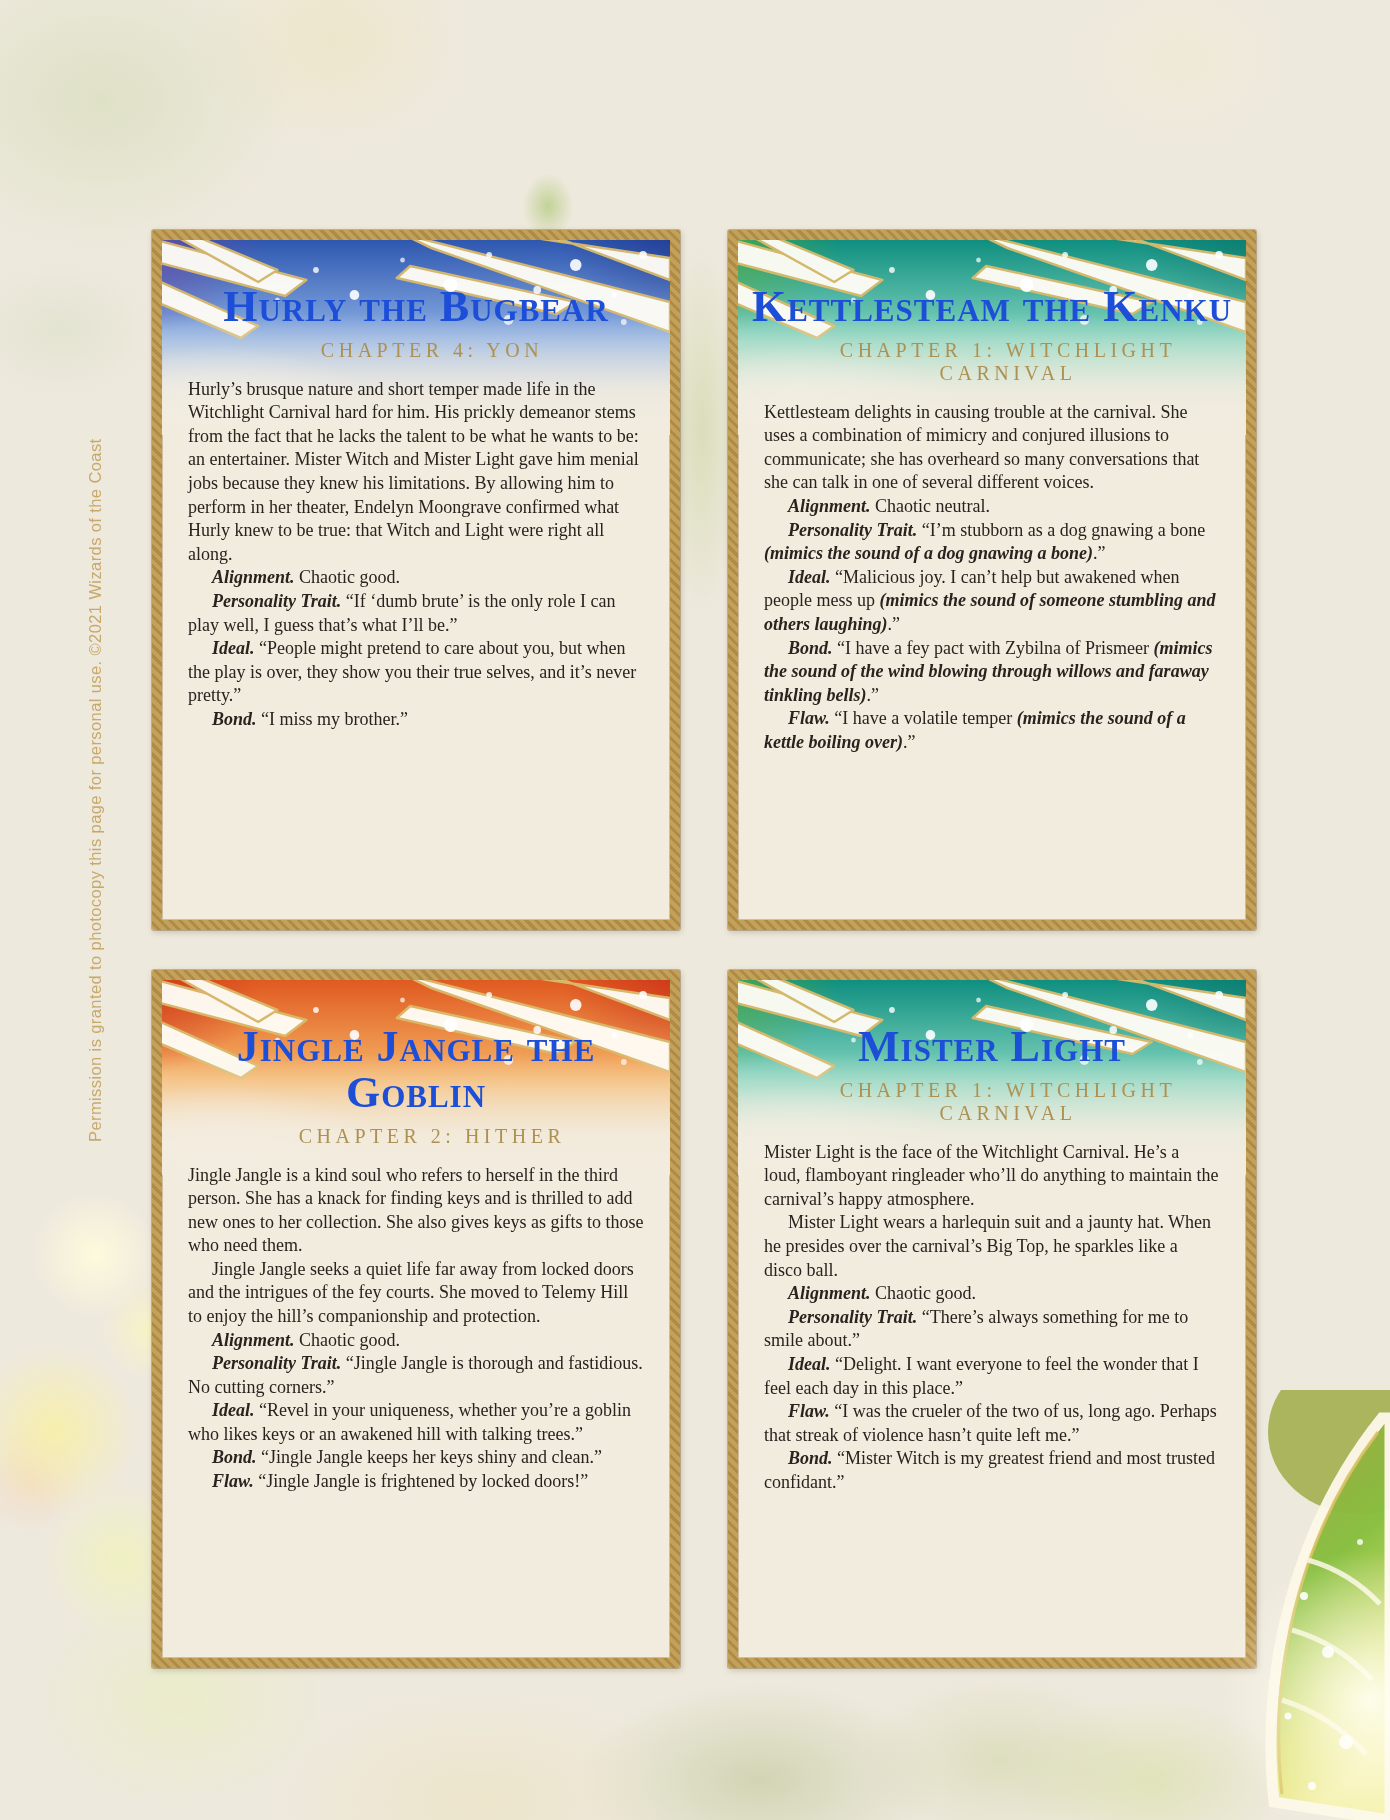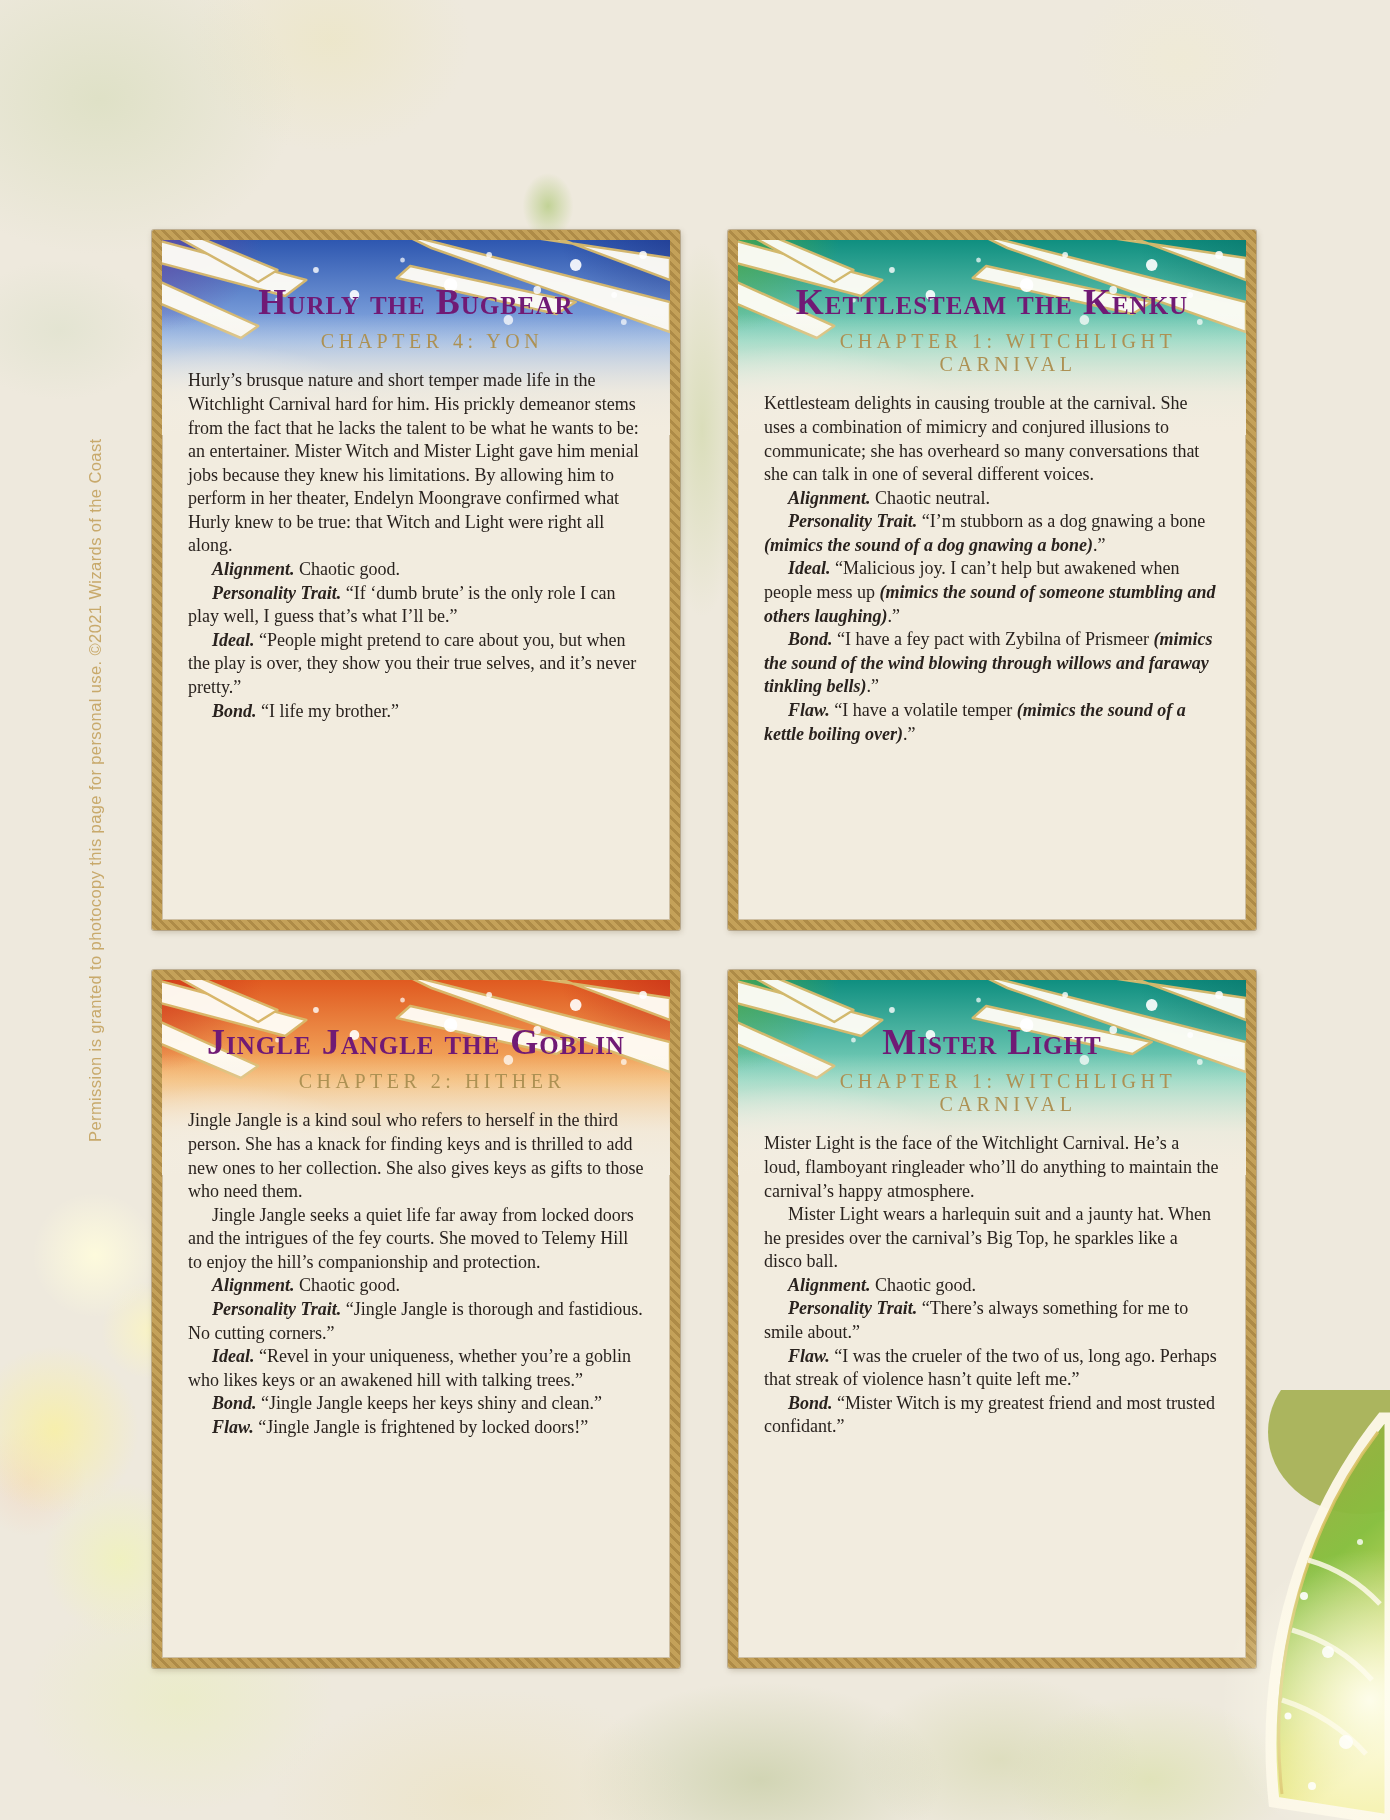--- a/index.html
+++ b/index.html
@@ -64,21 +64,21 @@
       linear-gradient(180deg, var(--sky1) 0%, var(--sky2) 52%, rgba(242,236,223,0) 100%);
   }
   .card-art svg { position:absolute; inset:0; width:100%; height:100%; }
   .card-art::after {
     content:""; position:absolute; inset:0;
     background:linear-gradient(180deg, rgba(242,236,223,0) 38%, rgba(242,236,223,.88) 78%, #f2ecdf 100%);
   }
   .card-head { position:relative; z-index:2; text-align:center; padding-top:44px; }
   .card-title {
     margin:0; font-weight:700; font-variant:small-caps;
-    font-size:36px; line-height:1.04; letter-spacing:1px; color:#701a75;
+    font-size:44px; line-height:1.04; letter-spacing:1px; color:#1d4ed8;
   }
   .card-chapter {
     margin-top:9px; font-size:20px; letter-spacing:4.5px; color:#ad9153;padding-left:32px;
   }
   .card-body {
     position:relative; z-index:2; padding:16px 26px 0 26px;
     font-size:18px; line-height:1.31; color:#29221e;
   }
   .card-body p { margin:0; }
   .card-body p.ind { text-indent:24px; }
@@ -125,21 +125,21 @@
       </div>
       <header class="card-head">
         <h2 class="card-title">Hurly the Bugbear</h2>
         <div class="card-chapter">CHAPTER 4: YON</div>
       </header>
       <div class="card-body">
           <p><span>Hurly’s brusque nature and short temper made life in the Witchlight Carnival hard for him. His prickly demeanor stems from the fact that he lacks the talent to be what he wants to be: an entertainer. Mister Witch and Mister Light gave him menial jobs because they knew his limitations. By allowing him to perform in her theater, Endelyn Moongrave confirmed what Hurly knew to be true: that Witch and Light were right all along.</span></p>
           <p class="ind"><span class="label">Alignment. </span><span>Chaotic good.</span></p>
           <p class="ind"><span class="label">Personality Trait. </span><span>“If ‘dumb brute’ is the only role I can play well, I guess that’s what I’ll be.”</span></p>
           <p class="ind"><span class="label">Ideal. </span><span>“People might pretend to care about you, but when the play is over, they show you their true selves, and it’s never pretty.”</span></p>
-          <p class="ind"><span class="label">Bond. </span><span>“I life my brother.”</span></p>
+          <p class="ind"><span class="label">Bond. </span><span>“I miss my brother.”</span></p>
         </div>
     </div>
   </section>
     <section class="card" style="--sky1: #0f8f80; --sky2: #86d6c0; --tintL: rgba(96,176,60,0.8); --tintR: rgba(8,115,105,0.7);">
     <div class="card-inner">
       <div class="card-art">
         <svg viewBox="0 0 528 195" preserveAspectRatio="none" aria-hidden="true">
           <g fill="#fffdf6" stroke="#d9ba6c" stroke-width="2.5" stroke-linejoin="round" opacity="0.96">
             <polygon points="-6,0 150,40 128,56 -6,22"></polygon>
             <polygon points="-6,40 100,86 82,98 -6,62"></polygon>
@@ -251,20 +251,21 @@
       </div>
       <header class="card-head">
         <h2 class="card-title">Mister Light</h2>
         <div class="card-chapter">CHAPTER 1: WITCHLIGHT CARNIVAL</div>
       </header>
       <div class="card-body">
           <p><span>Mister Light is the face of the Witchlight Carnival. He’s a loud, flamboyant ringleader who’ll do anything to maintain the carnival’s happy atmosphere.</span></p>
           <p class="ind"><span>Mister Light wears a harlequin suit and a jaunty hat. When he presides over the carnival’s Big Top, he sparkles like a disco ball.</span></p>
           <p class="ind"><span class="label">Alignment. </span><span>Chaotic good.</span></p>
           <p class="ind"><span class="label">Personality Trait. </span><span>“There’s always something for me to smile about.”</span></p>
+          <p class="ind"><span class="label">Ideal. </span><span>“Delight. I want everyone to feel the wonder that I feel each day in this place.”</span></p>
           <p class="ind"><span class="label">Flaw. </span><span>“I was the crueler of the two of us, long ago. Perhaps that streak of violence hasn’t quite left me.”</span></p>
           <p class="ind"><span class="label">Bond. </span><span>“Mister Witch is my greatest friend and most trusted confidant.”</span></p>
         </div>
     </div>
   </section>
   </main>
 
 <svg class="ornament" viewBox="0 0 330 430" aria-hidden="true">
   <defs>
     <radialGradient id="oGlow" cx="50%" cy="50%" r="50%">

